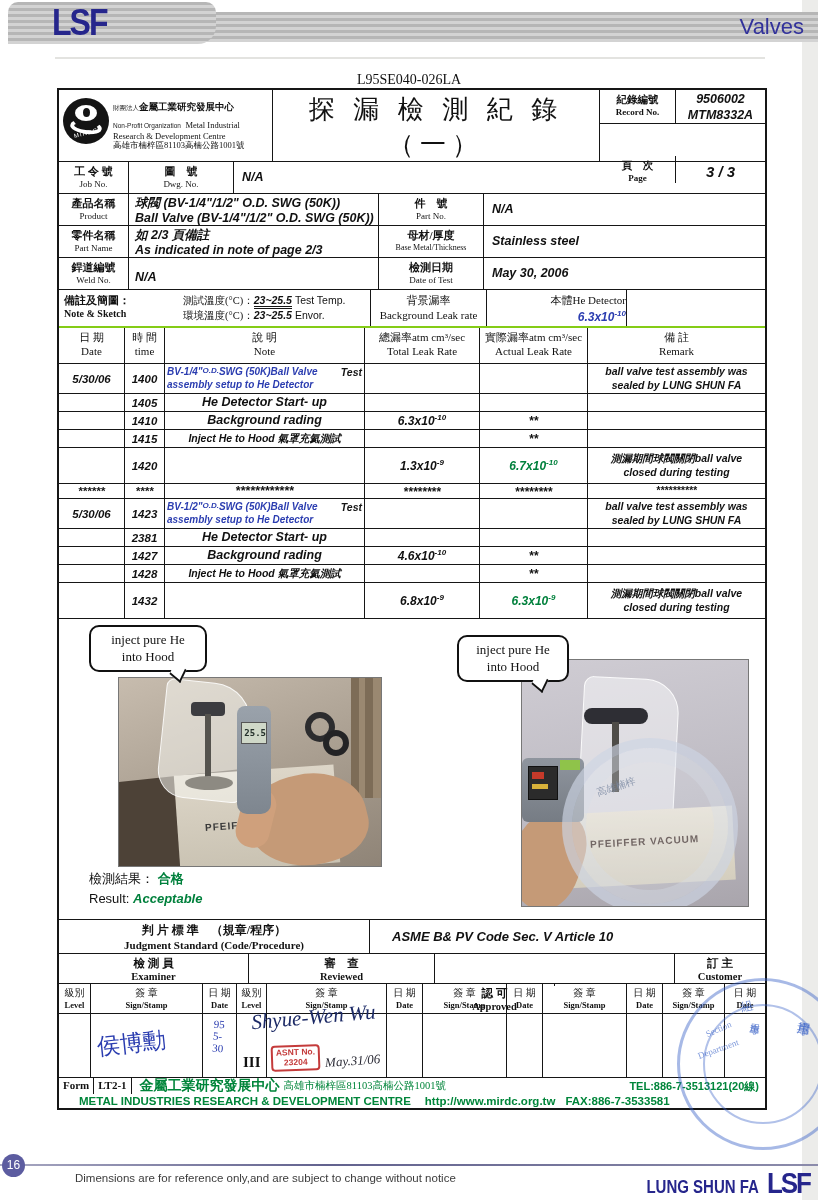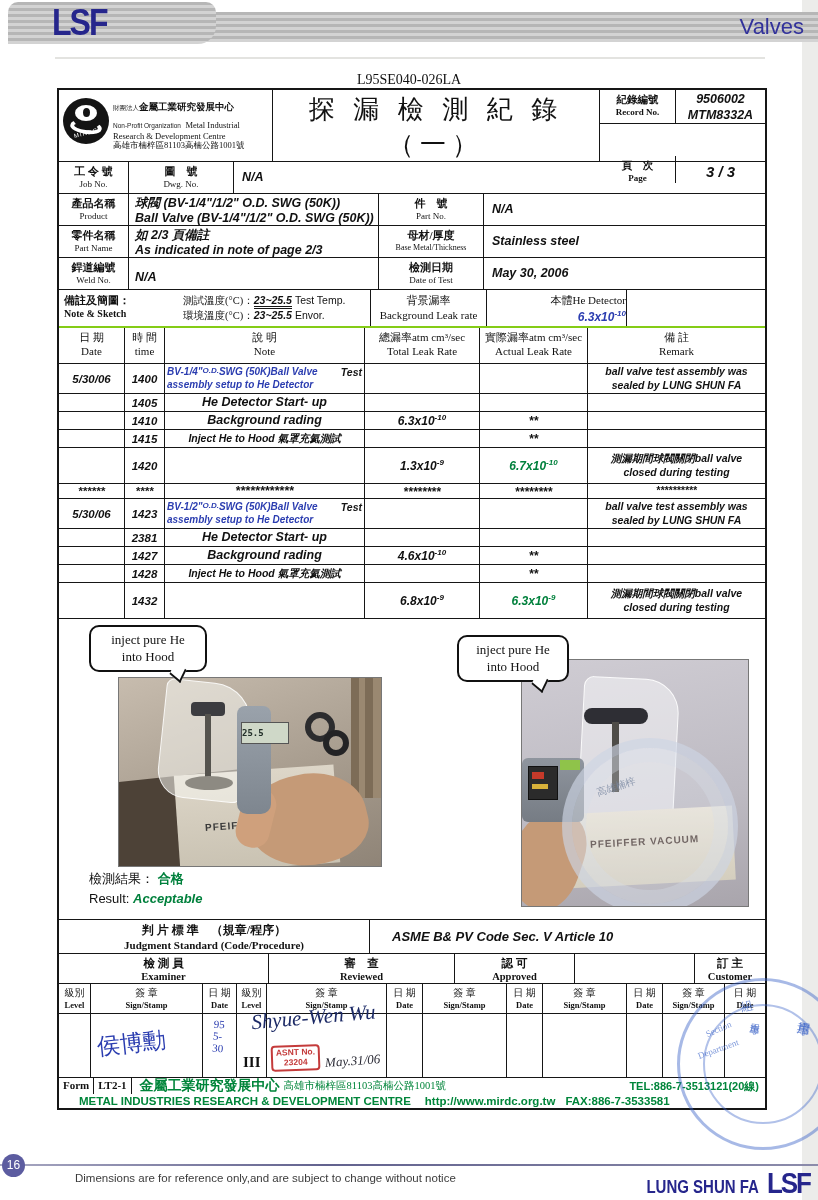--- a/index.html
+++ b/index.html
@@ -126,21 +126,21 @@
   .jlab .z{font:bold 12px "Liberation Serif",serif;}
   .jlab .e{font:bold 11px "Liberation Serif",serif;}
   .jval{flex:1;padding:9px 0 0 22px;font-size:13px;}
 
   
   .sroles{height:30px;}
   .sroles>div{border-right:1.5px solid #161616;text-align:center;line-height:1.2;padding-top:2px;}
   .sroles>div:last-child{border-right:none;}
   .sroles .z{font:bold 11.5px "Liberation Serif",serif;display:block;}
   .sroles .e{font:bold 10.5px "Liberation Serif",serif;display:block;}
-  .rw1{width:210px;}.rw2{width:186px;}.rw3{width:120px;}.rw4{width:120px;}.rw5{flex:1;}
+  .rw1{width:190px;}.rw2{width:186px;}.rw3{width:120px;margin-top:30px;}.rw4{width:120px;}.rw5{flex:1;}
   .sheads{height:30px;}
   .sheads>div{border-right:1.5px solid #161616;text-align:center;line-height:1.25;padding-top:2px;}
   .sheads>div:last-child{border-right:none;}
   .sheads .z{font:10px "Liberation Serif",serif;display:block;}
   .sheads .e{font:bold 8.5px "Liberation Serif",serif;display:block;}
   .cw32{width:32px;}.cw112{width:112px;}.cw34{width:34px;}.cw30{width:30px;}.cw120{width:120px;}
   .cw36{width:36px;}.cw84{width:84px;}.cw62{width:62px;}.cwlast{flex:1;}
   .ssign{height:64px;}
   .ssign>div{border-right:1.5px solid #161616;position:relative;}
   .ssign>div:last-child{border-right:none;}
@@ -193,22 +193,22 @@
   
   .p1 .table{left:0;top:96px;width:150px;height:94px;background:#4d4237;transform:skewY(-6deg);}
   .p1 .machine{left:58px;top:92px;width:160px;height:98px;background:linear-gradient(180deg,#ddd6c8,#c9c2b2);transform:rotate(-4deg);}
   .p1 .mlabel{left:86px;top:142px;font:bold 10px "Liberation Sans",sans-serif;color:#3a3a3a;transform:rotate(-4deg);letter-spacing:1px;}
   .p1 .bag{left:42px;top:4px;width:88px;height:118px;background:rgba(245,245,240,.55);
     border:1px solid rgba(255,255,255,.8);border-radius:8px 40px 12px 28px;transform:rotate(6deg);}
   .p1 .valve{left:72px;top:24px;width:34px;height:14px;background:#3c3c40;border-radius:4px;}
   .p1 .stem{left:86px;top:36px;width:6px;height:66px;background:#55534e;}
   .p1 .flange{left:66px;top:98px;width:48px;height:14px;background:#8d8a82;border-radius:50%;}
   .p1 .thermo{left:118px;top:28px;width:34px;height:108px;background:linear-gradient(180deg,#9aa2ab,#7e868f);border-radius:8px 8px 10px 10px;}
-  .p1 .lcd{left:122px;top:44px;width:48px;height:22px;background:#cfd8c8;border:1px solid #555;
-    font:bold 9px "DejaVu Sans Mono",monospace;text-align:left;line-height:20px;color:#23302a;}
+  .p1 .lcd{left:122px;top:44px;width:26px;height:22px;background:#cfd8c8;border:1px solid #555;
+    font:bold 9px "DejaVu Sans Mono",monospace;text-align:right;line-height:20px;color:#23302a;}
   .p1 .hand{left:128px;top:96px;width:120px;height:92px;background:#c59a77;border-radius:46% 54% 40% 60%;transform:rotate(-14deg);}
   .p1 .thumb{left:120px;top:110px;width:34px;height:60px;background:#cfa07c;border-radius:16px;transform:rotate(14deg);}
   .p1 .coil{left:186px;top:34px;width:30px;height:30px;border-radius:50%;border:6px solid #2c2c2e;}
   .p1 .coil2{left:204px;top:52px;width:26px;height:26px;border-radius:50%;border:6px solid #232325;}
   .p1 .chair{left:232px;top:0;width:30px;height:120px;background:linear-gradient(90deg,#7d6c57 0 8px,#9a8871 8px 14px,#7d6c57 14px 22px,#9a8871 22px 30px);}
   .p2 .hood{left:58px;top:18px;width:96px;height:170px;background:rgba(250,250,252,.5);
     border:1px solid rgba(255,255,255,.85);border-radius:10px 34px 8px 10px;transform:rotate(3deg);}
   .p2 .handle{left:62px;top:48px;width:64px;height:16px;background:#2e2e34;border-radius:8px;}
   .p2 .stem2{left:90px;top:62px;width:7px;height:70px;background:#4e4c48;}
   .p2 .thermo2{left:0;top:98px;width:62px;height:64px;background:linear-gradient(180deg,#8f959e,#767c84);border-radius:6px;}

